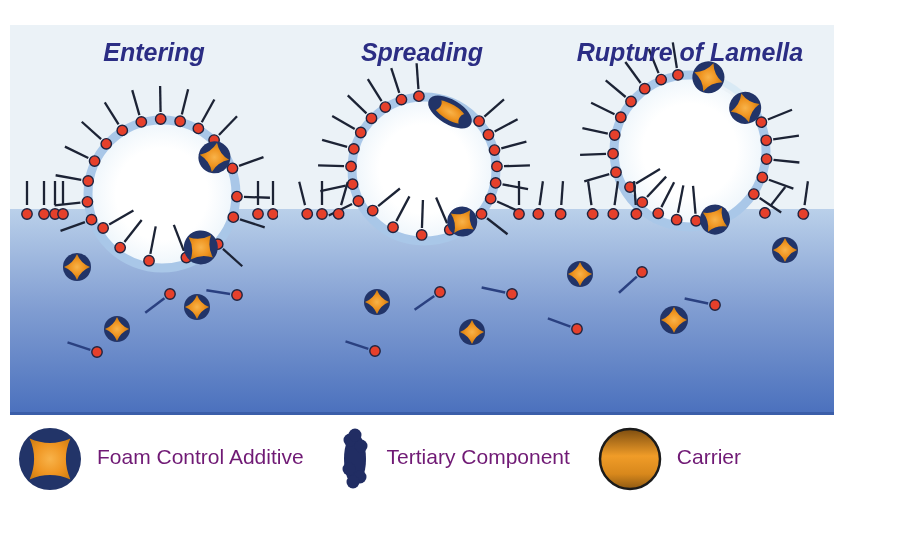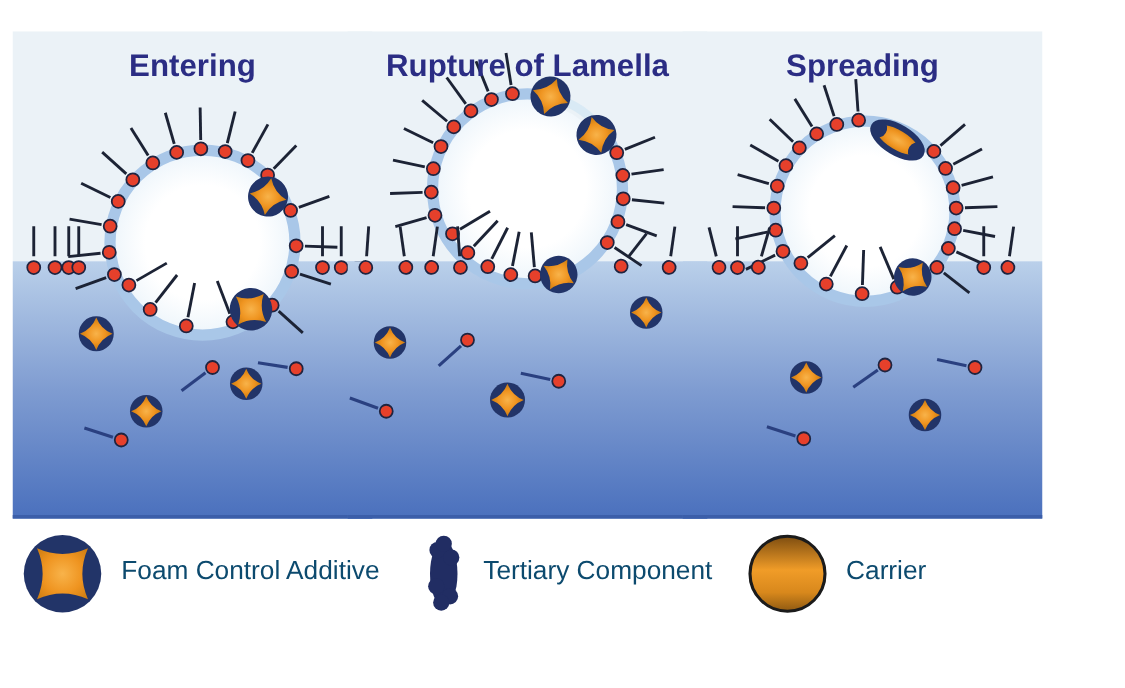--- a/index.html
+++ b/index.html
@@ -3,28 +3,28 @@
 <meta charset="utf-8">
 <style>
   html,body{margin:0;padding:0;background:#ffffff;}
   .page{width:900px;height:550px;background:#ffffff;overflow:hidden;position:relative;
         font-family:"Liberation Sans","DejaVu Sans",sans-serif;}
   .header{margin:13px 0 0 13px;display:flex;align-items:baseline;gap:9px;font-size:23px;line-height:27px;}
   .fig-label{font-weight:bold;color:#1a1a1a;letter-spacing:.3px;}
   .sep{color:#99a2ab;font-weight:bold;font-size:24px;}
   .caption{color:#4e555b;}
   .panels{display:flex;gap:8px;margin:25px 10px 0 10px;}
-  .panel{width:260px;height:390px;}
+  .panel{width:260px;height:390px;font-style:italic;}
   .panel svg{display:block;}
   .legend{display:flex;align-items:center;margin:5px 0 0 14px;}
   .legend-item{display:flex;align-items:center;gap:11px;}
   .legend-item + .legend-item{margin-left:0;justify-content:space-between;}
   #li-1{margin-left:30px;}
   #li-2{margin-left:26px;}
-  .legend-label{font-size:21px;color:#0c4a6e;}
+  .legend-label{font-size:21px;color:#701a75;}
   .legend-label.two-line{line-height:1.12;}
   .legend-icon{display:block;}
 </style>
 </head>
 <body>
 
 <div class="page">
 
 
   <div class="panels" id="panels">
@@ -185,20 +185,174 @@
           <g>
             <line x1="80.34260438593392" y1="324.8368810393754" x2="57.51724799485024" y2="317.42047317437664" stroke="#2a4080" stroke-width="2.5"></line>
             <circle cx="87" cy="327" r="5.2" fill="#e6402b" stroke="#1f2440" stroke-width="1.4"></circle>
           </g>
           <text x="144" y="36" text-anchor="middle" font-size="25" font-weight="bold" fill="#2b2d84" font-family="&quot;Liberation Sans&quot;,&quot;DejaVu Sans&quot;,sans-serif">Entering</text>
         </svg>
       </div>
       <div class="panel">
         <svg viewBox="0 0 288 390" width="288" height="390">
           <defs>
+            <linearGradient id="w1" x1="0" y1="0" x2="0" y2="1">
+              <stop offset="0%" stop-color="#bad0ea"></stop>
+              <stop offset="50%" stop-color="#7f9cd1"></stop>
+              <stop offset="100%" stop-color="#4a70bd"></stop>
+            </linearGradient>
+            <radialGradient id="b1">
+              <stop offset="62%" stop-color="#ffffff"></stop>
+              <stop offset="100%" stop-color="#edf5fb"></stop>
+            </radialGradient>
+            <radialGradient id="o1">
+              <stop offset="0%" stop-color="#f8b34a"></stop>
+              <stop offset="55%" stop-color="#ef9420"></stop>
+              <stop offset="100%" stop-color="#c97a10"></stop>
+            </radialGradient>
+          </defs>
+          <rect x="0" y="0" width="288" height="184" fill="#ebf2f7"></rect>
+          <rect x="0" y="184" width="288" height="206" fill="url(#w1)"></rect>
+          <rect x="0" y="387" width="288" height="3" fill="#3b5ea9"></rect>
+          <circle cx="146" cy="144" r="72" fill="url(#b1)" stroke="#a9c7e8" stroke-width="9"></circle>
+          <g>
+            <line x1="74.09647629606664" y1="179.0696917431262" x2="50.72783109228831" y2="190.4673415596422" stroke="#1c2335" stroke-width="2.3"></line>
+            <circle cx="80.38803462016081" cy="176.00109371560265" r="5.2" fill="#e6402b" stroke="#1f2440" stroke-width="1.4"></circle>
+          </g>
+          <g>
+            <line x1="67.74819194129556" y1="160.63293526542077" x2="42.31635432221661" y2="166.0386392266825" stroke="#1c2335" stroke-width="2.3"></line>
+            <circle cx="74.5952251464322" cy="159.17755342969645" r="5.2" fill="#e6402b" stroke="#1f2440" stroke-width="1.4"></circle>
+          </g>
+          <g>
+            <line x1="66.04873383847234" y1="141.20804026379992" x2="40.06457233597585" y2="140.30065334953488" stroke="#1c2335" stroke-width="2.3"></line>
+            <circle cx="73.044469627606" cy="141.4523367407174" r="5.2" fill="#e6402b" stroke="#1f2440" stroke-width="1.4"></circle>
+          </g>
+          <g>
+            <line x1="69.09906432493449" y1="121.94901153464006" x2="44.1062602305382" y2="114.78244028339807" stroke="#1c2335" stroke-width="2.3"></line>
+            <circle cx="75.82789619650272" cy="123.87847302535906" r="5.2" fill="#e6402b" stroke="#1f2440" stroke-width="1.4"></circle>
+          </g>
+          <g>
+            <line x1="76.7179676972449" y1="104" x2="54.20130719884949" y2="91" stroke="#1c2335" stroke-width="2.3"></line>
+            <circle cx="82.78014552373597" cy="107.5" r="5.2" fill="#e6402b" stroke="#1f2440" stroke-width="1.4"></circle>
+          </g>
+          <g>
+            <line x1="88.4528159729079" y1="88.42733036328022" x2="69.74998116410298" y2="70.36621273134631" stroke="#1c2335" stroke-width="2.3"></line>
+            <circle cx="93.48819457527847" cy="93.28993895649322" r="5.2" fill="#e6402b" stroke="#1f2440" stroke-width="1.4"></circle>
+          </g>
+          <g>
+            <line x1="103.60645886134361" y1="76.15615230748591" x2="89.82855799128029" y2="54.106901807418836" stroke="#1c2335" stroke-width="2.3"></line>
+            <circle cx="107.31589371097604" cy="82.0924889805809" r="5.2" fill="#e6402b" stroke="#1f2440" stroke-width="1.4"></circle>
+          </g>
+          <g>
+            <line x1="121.27864045000422" y1="67.91547869638771" x2="113.24419859625559" y2="43.188009272713714" stroke="#1c2335" stroke-width="2.3"></line>
+            <circle cx="123.44175941062885" cy="74.57287431045378" r="5.2" fill="#e6402b" stroke="#1f2440" stroke-width="1.4"></circle>
+          </g>
+          <g>
+            <line x1="140.41948210046996" y1="64.19487597921406" x2="138.60581378312273" y2="38.25821067245863" stroke="#1c2335" stroke-width="2.3"></line>
+            <circle cx="140.90777741667884" cy="71.17782433103284" r="5.2" fill="#e6402b" stroke="#1f2440" stroke-width="1.4"></circle>
+          </g>
+          <g>
+            <line x1="206.37676641782176" y1="91.51527768075943" x2="225.99921550361384" y2="74.45774292700622" stroke="#1c2335" stroke-width="2.3"></line>
+            <circle cx="201.09379935626237" cy="96.10769088369297" r="5.2" fill="#e6402b" stroke="#1f2440" stroke-width="1.4"></circle>
+          </g>
+          <g>
+            <line x1="216.63580742871414" y1="106.44227497712873" x2="239.59244484304628" y2="94.23601434469558" stroke="#1c2335" stroke-width="2.3"></line>
+            <circle cx="210.4551742787017" cy="109.72857591662998" r="5.2" fill="#e6402b" stroke="#1f2440" stroke-width="1.4"></circle>
+          </g>
+          <g>
+            <line x1="223.27406610312545" y1="123.29447639179834" x2="248.38813758664122" y2="116.5651812191328" stroke="#1c2335" stroke-width="2.3"></line>
+            <circle cx="216.512585319102" cy="125.10620970751599" r="5.2" fill="#e6402b" stroke="#1f2440" stroke-width="1.4"></circle>
+          </g>
+          <g>
+            <line x1="225.95126616152766" y1="141.20804026379992" x2="251.93542766402413" y2="140.30065334953488" stroke="#1c2335" stroke-width="2.3"></line>
+            <circle cx="218.95553037239398" cy="141.45233674071744" r="5.2" fill="#e6402b" stroke="#1f2440" stroke-width="1.4"></circle>
+          </g>
+          <g>
+            <line x1="224.5301746758131" y1="159.26471963012358" x2="250.05248144545237" y2="164.22575350991374" stroke="#1c2335" stroke-width="2.3"></line>
+            <circle cx="217.6587843916795" cy="157.92905666248777" r="5.2" fill="#e6402b" stroke="#1f2440" stroke-width="1.4"></circle>
+          </g>
+          <g>
+            <line x1="219.08363661140805" y1="176.53893144606403" x2="242.8358185101157" y2="187.11408416603481" stroke="#1c2335" stroke-width="2.3"></line>
+            <circle cx="212.68881840790988" cy="173.69177494453342" r="5.2" fill="#e6402b" stroke="#1f2440" stroke-width="1.4"></circle>
+          </g>
+          <g>
+            <line x1="209.04086028853774" y1="193.25291802605267" x2="229.5291398823125" y2="209.2601163845198" stroke="#1c2335" stroke-width="2.3"></line>
+            <circle cx="203.52478501329068" cy="188.94328769877305" r="5.2" fill="#e6402b" stroke="#1f2440" stroke-width="1.4"></circle>
+          </g>
+          <g>
+            <line x1="100.14838827403872" y1="181.12990307194042" x2="121.9084751948339" y2="163.50893212254496" stroke="#1c2335" stroke-width="2.3"></line>
+            <circle cx="94.70836654383993" cy="185.53514580928928" r="5.2" fill="#e6402b" stroke="#1f2440" stroke-width="1.4"></circle>
+          </g>
+          <g>
+            <line x1="118.30117779563244" y1="196.09390797867667" x2="131.4463815536374" y2="171.37137537862674" stroke="#1c2335" stroke-width="2.3"></line>
+            <circle cx="115.0148768561312" cy="202.27454112868918" r="5.2" fill="#e6402b" stroke="#1f2440" stroke-width="1.4"></circle>
+          </g>
+          <g>
+            <line x1="143.94092969455244" y1="202.96405879412666" x2="144.91811560222246" y2="174.98111563759198" stroke="#1c2335" stroke-width="2.3"></line>
+            <circle cx="143.69663321763494" cy="209.9597945832603" r="5.2" fill="#e6402b" stroke="#1f2440" stroke-width="1.4"></circle>
+          </g>
+          <g>
+            <line x1="169.05313658086715" y1="198.309786353694" x2="158.1126649831675" y2="172.53565045702567" stroke="#1c2335" stroke-width="2.3"></line>
+            <circle cx="171.78825448029207" cy="204.75332032786105" r="5.2" fill="#e6402b" stroke="#1f2440" stroke-width="1.4"></circle>
+          </g>
+          <g transform="translate(184.20604139901076,196.5861046343716) rotate(35)">
+            <circle cx="0" cy="0" r="15" fill="#223468"></circle>
+            <path d="M 0 -13.950000000000001 Q 3.9000000000000004 -3.9000000000000004 13.950000000000001 0 Q 3.9000000000000004 3.9000000000000004 0 13.950000000000001 Q -3.9000000000000004 3.9000000000000004 -13.950000000000001 0 Q -3.9000000000000004 -3.9000000000000004 0 -13.950000000000001 Z" fill="url(#o1)"></path>
+          </g>
+          <g transform="translate(172,87) rotate(31)">
+            <ellipse cx="0" cy="0" rx="22" ry="10" fill="url(#o1)" stroke="#223468" stroke-width="4.5"></ellipse>
+            <ellipse cx="-17" cy="0" rx="6" ry="7" fill="#223468"></ellipse>
+            <ellipse cx="17" cy="0" rx="6" ry="7" fill="#223468"></ellipse>
+          </g>
+          <g transform="translate(28,184) rotate(-14)">
+            <line x1="0" y1="-4" x2="0" y2="-28" stroke="#1c2335" stroke-width="2.3"></line>
+            <circle cx="0" cy="5" r="5.2" fill="#e6402b" stroke="#1f2440" stroke-width="1.4"></circle>
+          </g>
+          <g transform="translate(44,184) rotate(0)">
+            <line x1="0" y1="-4" x2="0" y2="-28" stroke="#1c2335" stroke-width="2.3"></line>
+            <circle cx="0" cy="5" r="5.2" fill="#e6402b" stroke="#1f2440" stroke-width="1.4"></circle>
+          </g>
+          <g transform="translate(62,184) rotate(16)">
+            <line x1="0" y1="-4" x2="0" y2="-28" stroke="#1c2335" stroke-width="2.3"></line>
+            <circle cx="0" cy="5" r="5.2" fill="#e6402b" stroke="#1f2440" stroke-width="1.4"></circle>
+          </g>
+          <g transform="translate(241,184) rotate(0)">
+            <line x1="0" y1="-4" x2="0" y2="-28" stroke="#1c2335" stroke-width="2.3"></line>
+            <circle cx="0" cy="5" r="5.2" fill="#e6402b" stroke="#1f2440" stroke-width="1.4"></circle>
+          </g>
+          <g transform="translate(261,184) rotate(8)">
+            <line x1="0" y1="-4" x2="0" y2="-28" stroke="#1c2335" stroke-width="2.3"></line>
+            <circle cx="0" cy="5" r="5.2" fill="#e6402b" stroke="#1f2440" stroke-width="1.4"></circle>
+          </g>
+          <g transform="translate(99,277) rotate(0)">
+            <circle cx="0" cy="0" r="13" fill="#223468"></circle>
+            <path d="M 0 -12.09 Q 3.38 -3.38 12.09 0 Q 3.38 3.38 0 12.09 Q -3.38 3.38 -12.09 0 Q -3.38 -3.38 0 -12.09 Z" fill="url(#o1)"></path>
+          </g>
+          <g transform="translate(194,307) rotate(0)">
+            <circle cx="0" cy="0" r="13" fill="#223468"></circle>
+            <path d="M 0 -12.09 Q 3.38 -3.38 12.09 0 Q 3.38 3.38 0 12.09 Q -3.38 3.38 -12.09 0 Q -3.38 -3.38 0 -12.09 Z" fill="url(#o1)"></path>
+          </g>
+          <g>
+            <line x1="156.26593568997706" y1="271.0150350544573" x2="136.60628662704124" y2="284.78086952688244" stroke="#2a4080" stroke-width="2.5"></line>
+            <circle cx="162" cy="267" r="5.2" fill="#e6402b" stroke="#1f2440" stroke-width="1.4"></circle>
+          </g>
+          <g>
+            <line x1="227.15296679486335" y1="267.5446181642757" x2="203.677424377252" y2="262.55473758464944" stroke="#2a4080" stroke-width="2.5"></line>
+            <circle cx="234" cy="269" r="5.2" fill="#e6402b" stroke="#1f2440" stroke-width="1.4"></circle>
+          </g>
+          <g>
+            <line x1="90.34260438593392" y1="323.8368810393754" x2="67.51724799485024" y2="316.42047317437664" stroke="#2a4080" stroke-width="2.5"></line>
+            <circle cx="97" cy="326" r="5.2" fill="#e6402b" stroke="#1f2440" stroke-width="1.4"></circle>
+          </g>
+          <text x="144" y="36" text-anchor="middle" font-size="25" font-weight="bold" fill="#2b2d84" font-family="&quot;Liberation Sans&quot;,&quot;DejaVu Sans&quot;,sans-serif">Spreading</text>
+        </svg>
+      </div>
+      <div class="panel">
+        <svg viewBox="0 0 288 390" width="288" height="390">
+          <defs>
             <linearGradient id="w2" x1="0" y1="0" x2="0" y2="1">
               <stop offset="0%" stop-color="#bad0ea"></stop>
               <stop offset="50%" stop-color="#7f9cd1"></stop>
               <stop offset="100%" stop-color="#4a70bd"></stop>
             </linearGradient>
             <radialGradient id="b2">
               <stop offset="62%" stop-color="#ffffff"></stop>
               <stop offset="100%" stop-color="#edf5fb"></stop>
             </radialGradient>
             <radialGradient id="o2">
@@ -339,174 +493,20 @@
           </g>
           <g>
             <line x1="162.15296679486335" y1="278.5446181642757" x2="138.677424377252" y2="273.55473758464944" stroke="#2a4080" stroke-width="2.5"></line>
             <circle cx="169" cy="280" r="5.2" fill="#e6402b" stroke="#1f2440" stroke-width="1.4"></circle>
           </g>
           <g>
             <line x1="24.42215165449864" y1="301.6058589967203" x2="1.8695287556368427" y2="293.39737555690425" stroke="#2a4080" stroke-width="2.5"></line>
             <circle cx="31" cy="304" r="5.2" fill="#e6402b" stroke="#1f2440" stroke-width="1.4"></circle>
           </g>
           <text x="144" y="36" text-anchor="middle" font-size="25" font-weight="bold" fill="#2b2d84" font-family="&quot;Liberation Sans&quot;,&quot;DejaVu Sans&quot;,sans-serif">Rupture of Lamella</text>
-        </svg>
-      </div>
-      <div class="panel">
-        <svg viewBox="0 0 288 390" width="288" height="390">
-          <defs>
-            <linearGradient id="w1" x1="0" y1="0" x2="0" y2="1">
-              <stop offset="0%" stop-color="#bad0ea"></stop>
-              <stop offset="50%" stop-color="#7f9cd1"></stop>
-              <stop offset="100%" stop-color="#4a70bd"></stop>
-            </linearGradient>
-            <radialGradient id="b1">
-              <stop offset="62%" stop-color="#ffffff"></stop>
-              <stop offset="100%" stop-color="#edf5fb"></stop>
-            </radialGradient>
-            <radialGradient id="o1">
-              <stop offset="0%" stop-color="#f8b34a"></stop>
-              <stop offset="55%" stop-color="#ef9420"></stop>
-              <stop offset="100%" stop-color="#c97a10"></stop>
-            </radialGradient>
-          </defs>
-          <rect x="0" y="0" width="288" height="184" fill="#ebf2f7"></rect>
-          <rect x="0" y="184" width="288" height="206" fill="url(#w1)"></rect>
-          <rect x="0" y="387" width="288" height="3" fill="#3b5ea9"></rect>
-          <circle cx="146" cy="144" r="72" fill="url(#b1)" stroke="#a9c7e8" stroke-width="9"></circle>
-          <g>
-            <line x1="74.09647629606664" y1="179.0696917431262" x2="50.72783109228831" y2="190.4673415596422" stroke="#1c2335" stroke-width="2.3"></line>
-            <circle cx="80.38803462016081" cy="176.00109371560265" r="5.2" fill="#e6402b" stroke="#1f2440" stroke-width="1.4"></circle>
-          </g>
-          <g>
-            <line x1="67.74819194129556" y1="160.63293526542077" x2="42.31635432221661" y2="166.0386392266825" stroke="#1c2335" stroke-width="2.3"></line>
-            <circle cx="74.5952251464322" cy="159.17755342969645" r="5.2" fill="#e6402b" stroke="#1f2440" stroke-width="1.4"></circle>
-          </g>
-          <g>
-            <line x1="66.04873383847234" y1="141.20804026379992" x2="40.06457233597585" y2="140.30065334953488" stroke="#1c2335" stroke-width="2.3"></line>
-            <circle cx="73.044469627606" cy="141.4523367407174" r="5.2" fill="#e6402b" stroke="#1f2440" stroke-width="1.4"></circle>
-          </g>
-          <g>
-            <line x1="69.09906432493449" y1="121.94901153464006" x2="44.1062602305382" y2="114.78244028339807" stroke="#1c2335" stroke-width="2.3"></line>
-            <circle cx="75.82789619650272" cy="123.87847302535906" r="5.2" fill="#e6402b" stroke="#1f2440" stroke-width="1.4"></circle>
-          </g>
-          <g>
-            <line x1="76.7179676972449" y1="104" x2="54.20130719884949" y2="91" stroke="#1c2335" stroke-width="2.3"></line>
-            <circle cx="82.78014552373597" cy="107.5" r="5.2" fill="#e6402b" stroke="#1f2440" stroke-width="1.4"></circle>
-          </g>
-          <g>
-            <line x1="88.4528159729079" y1="88.42733036328022" x2="69.74998116410298" y2="70.36621273134631" stroke="#1c2335" stroke-width="2.3"></line>
-            <circle cx="93.48819457527847" cy="93.28993895649322" r="5.2" fill="#e6402b" stroke="#1f2440" stroke-width="1.4"></circle>
-          </g>
-          <g>
-            <line x1="103.60645886134361" y1="76.15615230748591" x2="89.82855799128029" y2="54.106901807418836" stroke="#1c2335" stroke-width="2.3"></line>
-            <circle cx="107.31589371097604" cy="82.0924889805809" r="5.2" fill="#e6402b" stroke="#1f2440" stroke-width="1.4"></circle>
-          </g>
-          <g>
-            <line x1="121.27864045000422" y1="67.91547869638771" x2="113.24419859625559" y2="43.188009272713714" stroke="#1c2335" stroke-width="2.3"></line>
-            <circle cx="123.44175941062885" cy="74.57287431045378" r="5.2" fill="#e6402b" stroke="#1f2440" stroke-width="1.4"></circle>
-          </g>
-          <g>
-            <line x1="140.41948210046996" y1="64.19487597921406" x2="138.60581378312273" y2="38.25821067245863" stroke="#1c2335" stroke-width="2.3"></line>
-            <circle cx="140.90777741667884" cy="71.17782433103284" r="5.2" fill="#e6402b" stroke="#1f2440" stroke-width="1.4"></circle>
-          </g>
-          <g>
-            <line x1="206.37676641782176" y1="91.51527768075943" x2="225.99921550361384" y2="74.45774292700622" stroke="#1c2335" stroke-width="2.3"></line>
-            <circle cx="201.09379935626237" cy="96.10769088369297" r="5.2" fill="#e6402b" stroke="#1f2440" stroke-width="1.4"></circle>
-          </g>
-          <g>
-            <line x1="216.63580742871414" y1="106.44227497712873" x2="239.59244484304628" y2="94.23601434469558" stroke="#1c2335" stroke-width="2.3"></line>
-            <circle cx="210.4551742787017" cy="109.72857591662998" r="5.2" fill="#e6402b" stroke="#1f2440" stroke-width="1.4"></circle>
-          </g>
-          <g>
-            <line x1="223.27406610312545" y1="123.29447639179834" x2="248.38813758664122" y2="116.5651812191328" stroke="#1c2335" stroke-width="2.3"></line>
-            <circle cx="216.512585319102" cy="125.10620970751599" r="5.2" fill="#e6402b" stroke="#1f2440" stroke-width="1.4"></circle>
-          </g>
-          <g>
-            <line x1="225.95126616152766" y1="141.20804026379992" x2="251.93542766402413" y2="140.30065334953488" stroke="#1c2335" stroke-width="2.3"></line>
-            <circle cx="218.95553037239398" cy="141.45233674071744" r="5.2" fill="#e6402b" stroke="#1f2440" stroke-width="1.4"></circle>
-          </g>
-          <g>
-            <line x1="224.5301746758131" y1="159.26471963012358" x2="250.05248144545237" y2="164.22575350991374" stroke="#1c2335" stroke-width="2.3"></line>
-            <circle cx="217.6587843916795" cy="157.92905666248777" r="5.2" fill="#e6402b" stroke="#1f2440" stroke-width="1.4"></circle>
-          </g>
-          <g>
-            <line x1="219.08363661140805" y1="176.53893144606403" x2="242.8358185101157" y2="187.11408416603481" stroke="#1c2335" stroke-width="2.3"></line>
-            <circle cx="212.68881840790988" cy="173.69177494453342" r="5.2" fill="#e6402b" stroke="#1f2440" stroke-width="1.4"></circle>
-          </g>
-          <g>
-            <line x1="209.04086028853774" y1="193.25291802605267" x2="229.5291398823125" y2="209.2601163845198" stroke="#1c2335" stroke-width="2.3"></line>
-            <circle cx="203.52478501329068" cy="188.94328769877305" r="5.2" fill="#e6402b" stroke="#1f2440" stroke-width="1.4"></circle>
-          </g>
-          <g>
-            <line x1="100.14838827403872" y1="181.12990307194042" x2="121.9084751948339" y2="163.50893212254496" stroke="#1c2335" stroke-width="2.3"></line>
-            <circle cx="94.70836654383993" cy="185.53514580928928" r="5.2" fill="#e6402b" stroke="#1f2440" stroke-width="1.4"></circle>
-          </g>
-          <g>
-            <line x1="118.30117779563244" y1="196.09390797867667" x2="131.4463815536374" y2="171.37137537862674" stroke="#1c2335" stroke-width="2.3"></line>
-            <circle cx="115.0148768561312" cy="202.27454112868918" r="5.2" fill="#e6402b" stroke="#1f2440" stroke-width="1.4"></circle>
-          </g>
-          <g>
-            <line x1="143.94092969455244" y1="202.96405879412666" x2="144.91811560222246" y2="174.98111563759198" stroke="#1c2335" stroke-width="2.3"></line>
-            <circle cx="143.69663321763494" cy="209.9597945832603" r="5.2" fill="#e6402b" stroke="#1f2440" stroke-width="1.4"></circle>
-          </g>
-          <g>
-            <line x1="169.05313658086715" y1="198.309786353694" x2="158.1126649831675" y2="172.53565045702567" stroke="#1c2335" stroke-width="2.3"></line>
-            <circle cx="171.78825448029207" cy="204.75332032786105" r="5.2" fill="#e6402b" stroke="#1f2440" stroke-width="1.4"></circle>
-          </g>
-          <g transform="translate(184.20604139901076,196.5861046343716) rotate(35)">
-            <circle cx="0" cy="0" r="15" fill="#223468"></circle>
-            <path d="M 0 -13.950000000000001 Q 3.9000000000000004 -3.9000000000000004 13.950000000000001 0 Q 3.9000000000000004 3.9000000000000004 0 13.950000000000001 Q -3.9000000000000004 3.9000000000000004 -13.950000000000001 0 Q -3.9000000000000004 -3.9000000000000004 0 -13.950000000000001 Z" fill="url(#o1)"></path>
-          </g>
-          <g transform="translate(172,87) rotate(31)">
-            <ellipse cx="0" cy="0" rx="22" ry="10" fill="url(#o1)" stroke="#223468" stroke-width="4.5"></ellipse>
-            <ellipse cx="-17" cy="0" rx="6" ry="7" fill="#223468"></ellipse>
-            <ellipse cx="17" cy="0" rx="6" ry="7" fill="#223468"></ellipse>
-          </g>
-          <g transform="translate(28,184) rotate(-14)">
-            <line x1="0" y1="-4" x2="0" y2="-28" stroke="#1c2335" stroke-width="2.3"></line>
-            <circle cx="0" cy="5" r="5.2" fill="#e6402b" stroke="#1f2440" stroke-width="1.4"></circle>
-          </g>
-          <g transform="translate(44,184) rotate(0)">
-            <line x1="0" y1="-4" x2="0" y2="-28" stroke="#1c2335" stroke-width="2.3"></line>
-            <circle cx="0" cy="5" r="5.2" fill="#e6402b" stroke="#1f2440" stroke-width="1.4"></circle>
-          </g>
-          <g transform="translate(62,184) rotate(16)">
-            <line x1="0" y1="-4" x2="0" y2="-28" stroke="#1c2335" stroke-width="2.3"></line>
-            <circle cx="0" cy="5" r="5.2" fill="#e6402b" stroke="#1f2440" stroke-width="1.4"></circle>
-          </g>
-          <g transform="translate(241,184) rotate(0)">
-            <line x1="0" y1="-4" x2="0" y2="-28" stroke="#1c2335" stroke-width="2.3"></line>
-            <circle cx="0" cy="5" r="5.2" fill="#e6402b" stroke="#1f2440" stroke-width="1.4"></circle>
-          </g>
-          <g transform="translate(261,184) rotate(8)">
-            <line x1="0" y1="-4" x2="0" y2="-28" stroke="#1c2335" stroke-width="2.3"></line>
-            <circle cx="0" cy="5" r="5.2" fill="#e6402b" stroke="#1f2440" stroke-width="1.4"></circle>
-          </g>
-          <g transform="translate(99,277) rotate(0)">
-            <circle cx="0" cy="0" r="13" fill="#223468"></circle>
-            <path d="M 0 -12.09 Q 3.38 -3.38 12.09 0 Q 3.38 3.38 0 12.09 Q -3.38 3.38 -12.09 0 Q -3.38 -3.38 0 -12.09 Z" fill="url(#o1)"></path>
-          </g>
-          <g transform="translate(194,307) rotate(0)">
-            <circle cx="0" cy="0" r="13" fill="#223468"></circle>
-            <path d="M 0 -12.09 Q 3.38 -3.38 12.09 0 Q 3.38 3.38 0 12.09 Q -3.38 3.38 -12.09 0 Q -3.38 -3.38 0 -12.09 Z" fill="url(#o1)"></path>
-          </g>
-          <g>
-            <line x1="156.26593568997706" y1="271.0150350544573" x2="136.60628662704124" y2="284.78086952688244" stroke="#2a4080" stroke-width="2.5"></line>
-            <circle cx="162" cy="267" r="5.2" fill="#e6402b" stroke="#1f2440" stroke-width="1.4"></circle>
-          </g>
-          <g>
-            <line x1="227.15296679486335" y1="267.5446181642757" x2="203.677424377252" y2="262.55473758464944" stroke="#2a4080" stroke-width="2.5"></line>
-            <circle cx="234" cy="269" r="5.2" fill="#e6402b" stroke="#1f2440" stroke-width="1.4"></circle>
-          </g>
-          <g>
-            <line x1="90.34260438593392" y1="323.8368810393754" x2="67.51724799485024" y2="316.42047317437664" stroke="#2a4080" stroke-width="2.5"></line>
-            <circle cx="97" cy="326" r="5.2" fill="#e6402b" stroke="#1f2440" stroke-width="1.4"></circle>
-          </g>
-          <text x="144" y="36" text-anchor="middle" font-size="25" font-weight="bold" fill="#2b2d84" font-family="&quot;Liberation Sans&quot;,&quot;DejaVu Sans&quot;,sans-serif">Spreading</text>
         </svg>
       </div>
     </div>
 
   <div class="legend">
     <div class="legend-item" id="li-0">
       <svg class="legend-icon" id="licon-0" width="72" height="74">
           <defs>
             <radialGradient id="lg0">
               <stop offset="0%" stop-color="#f8b34a"></stop>

